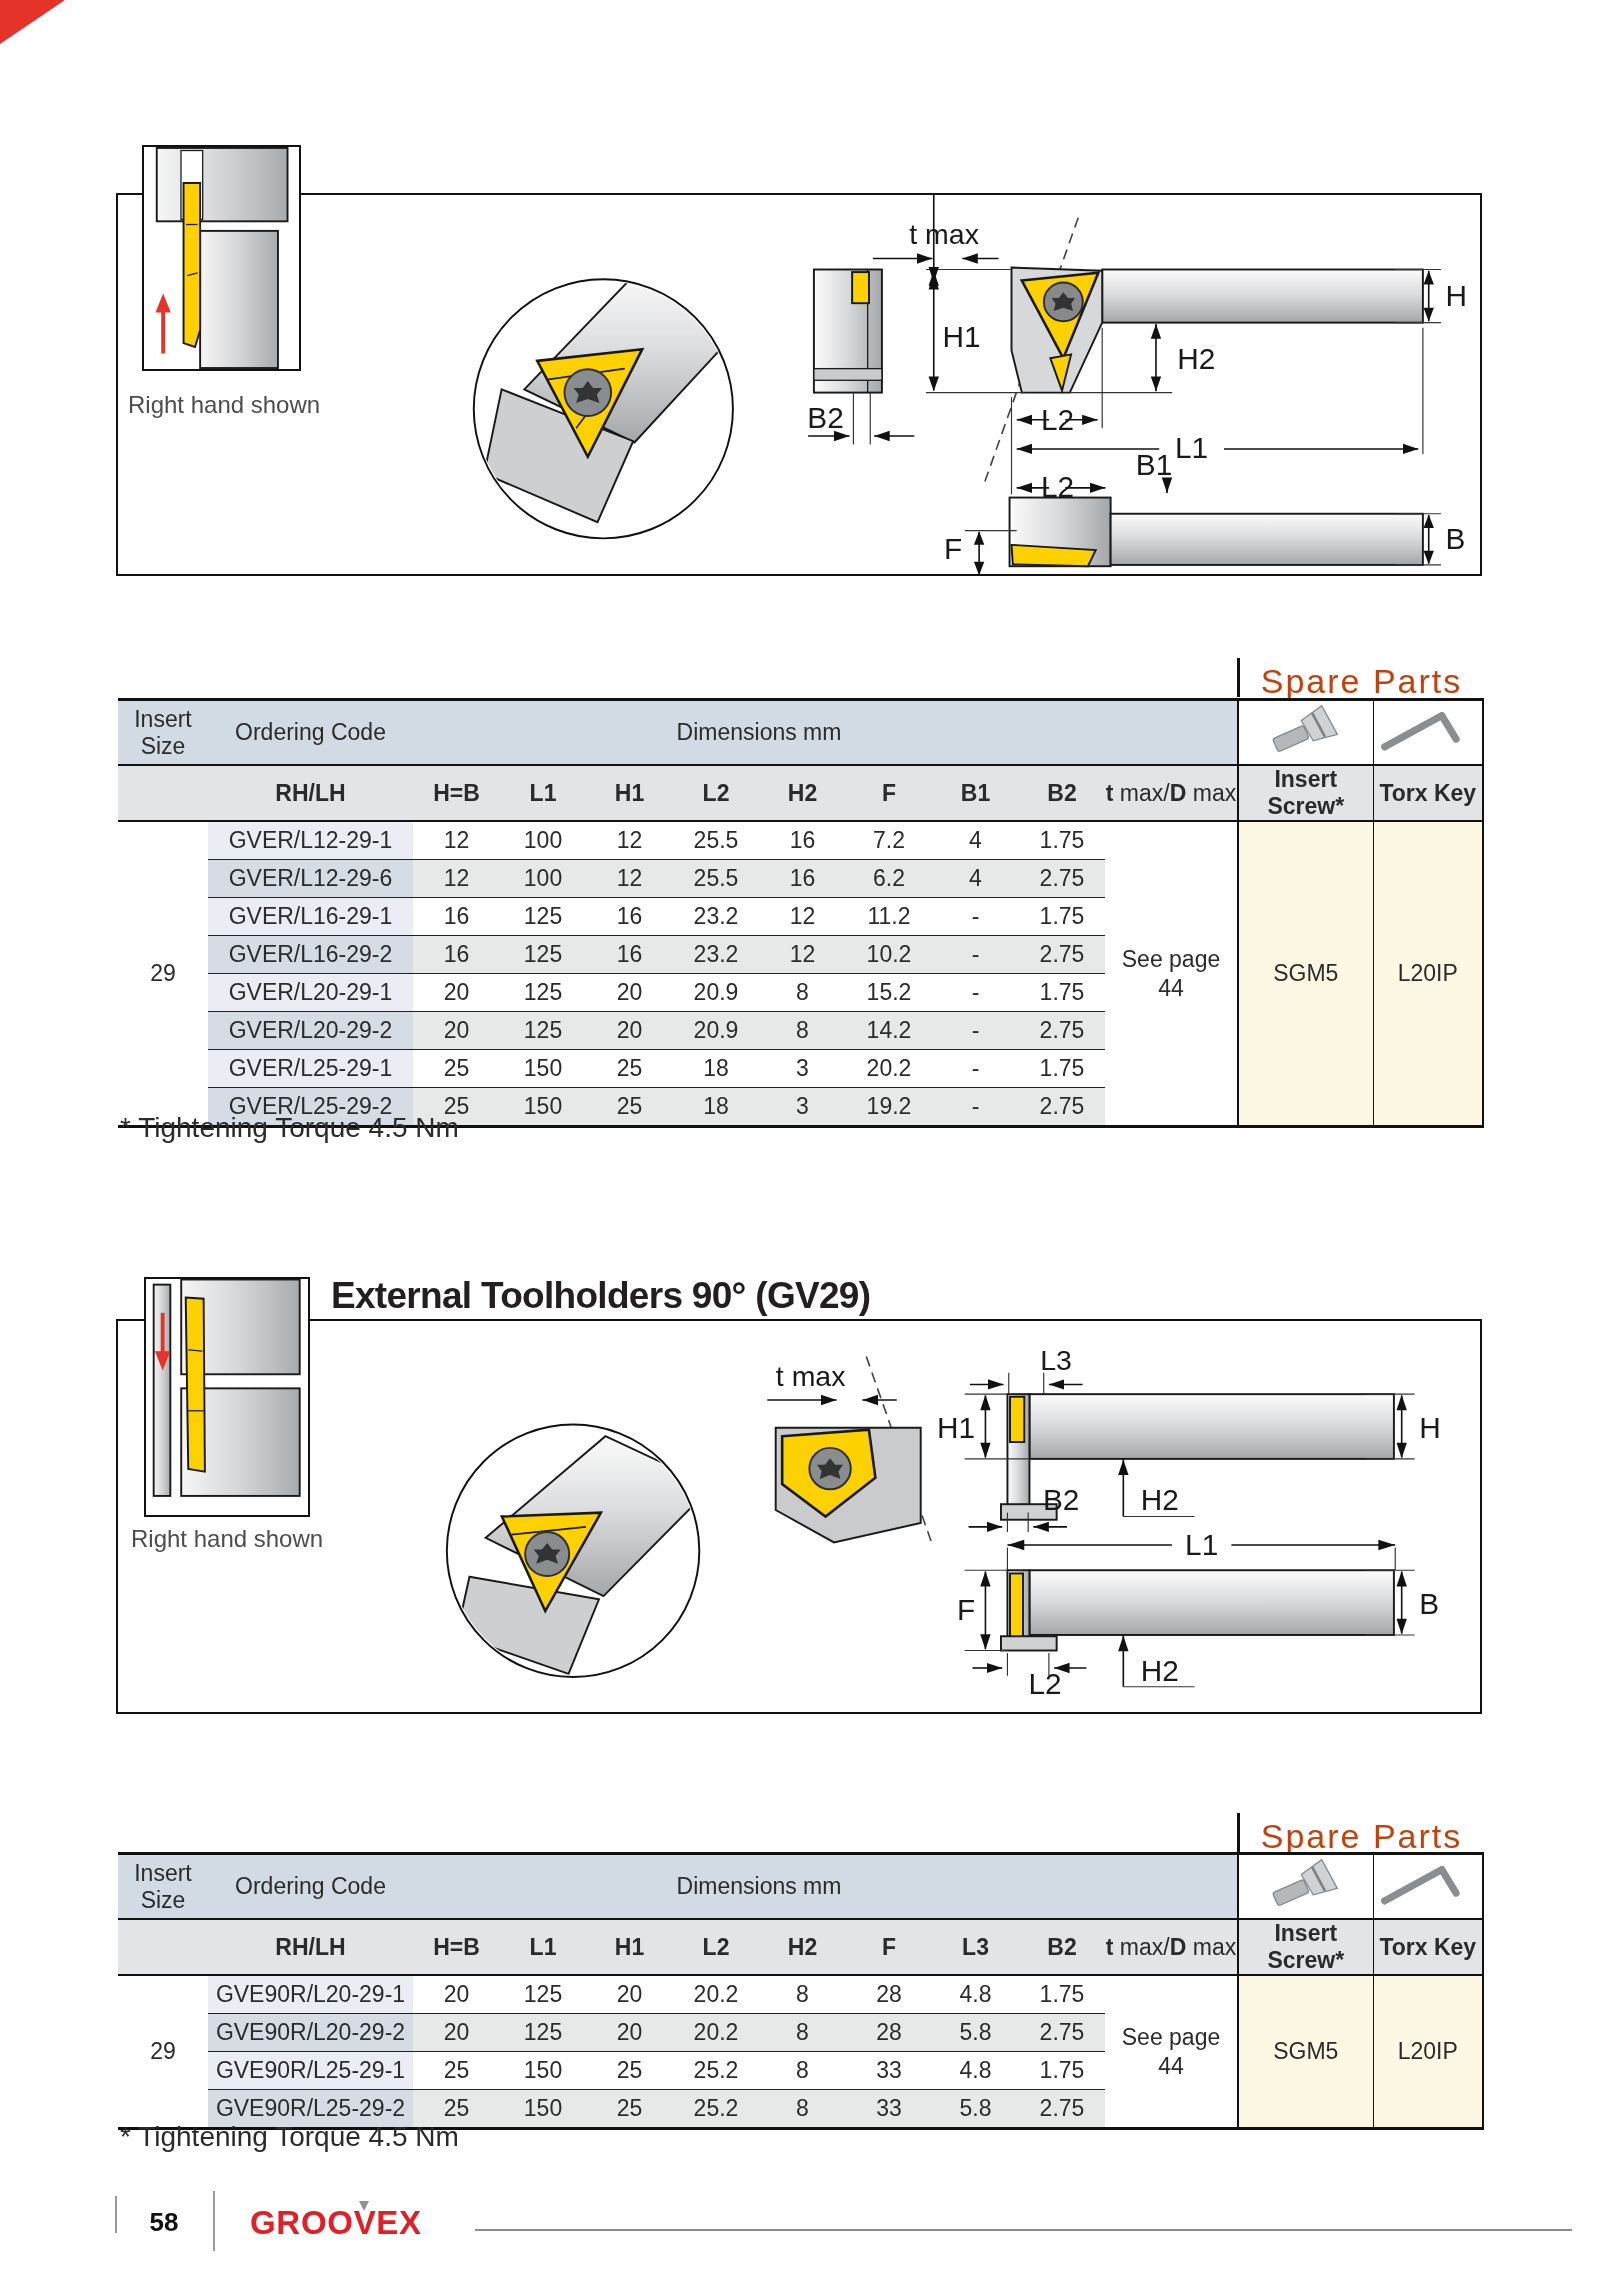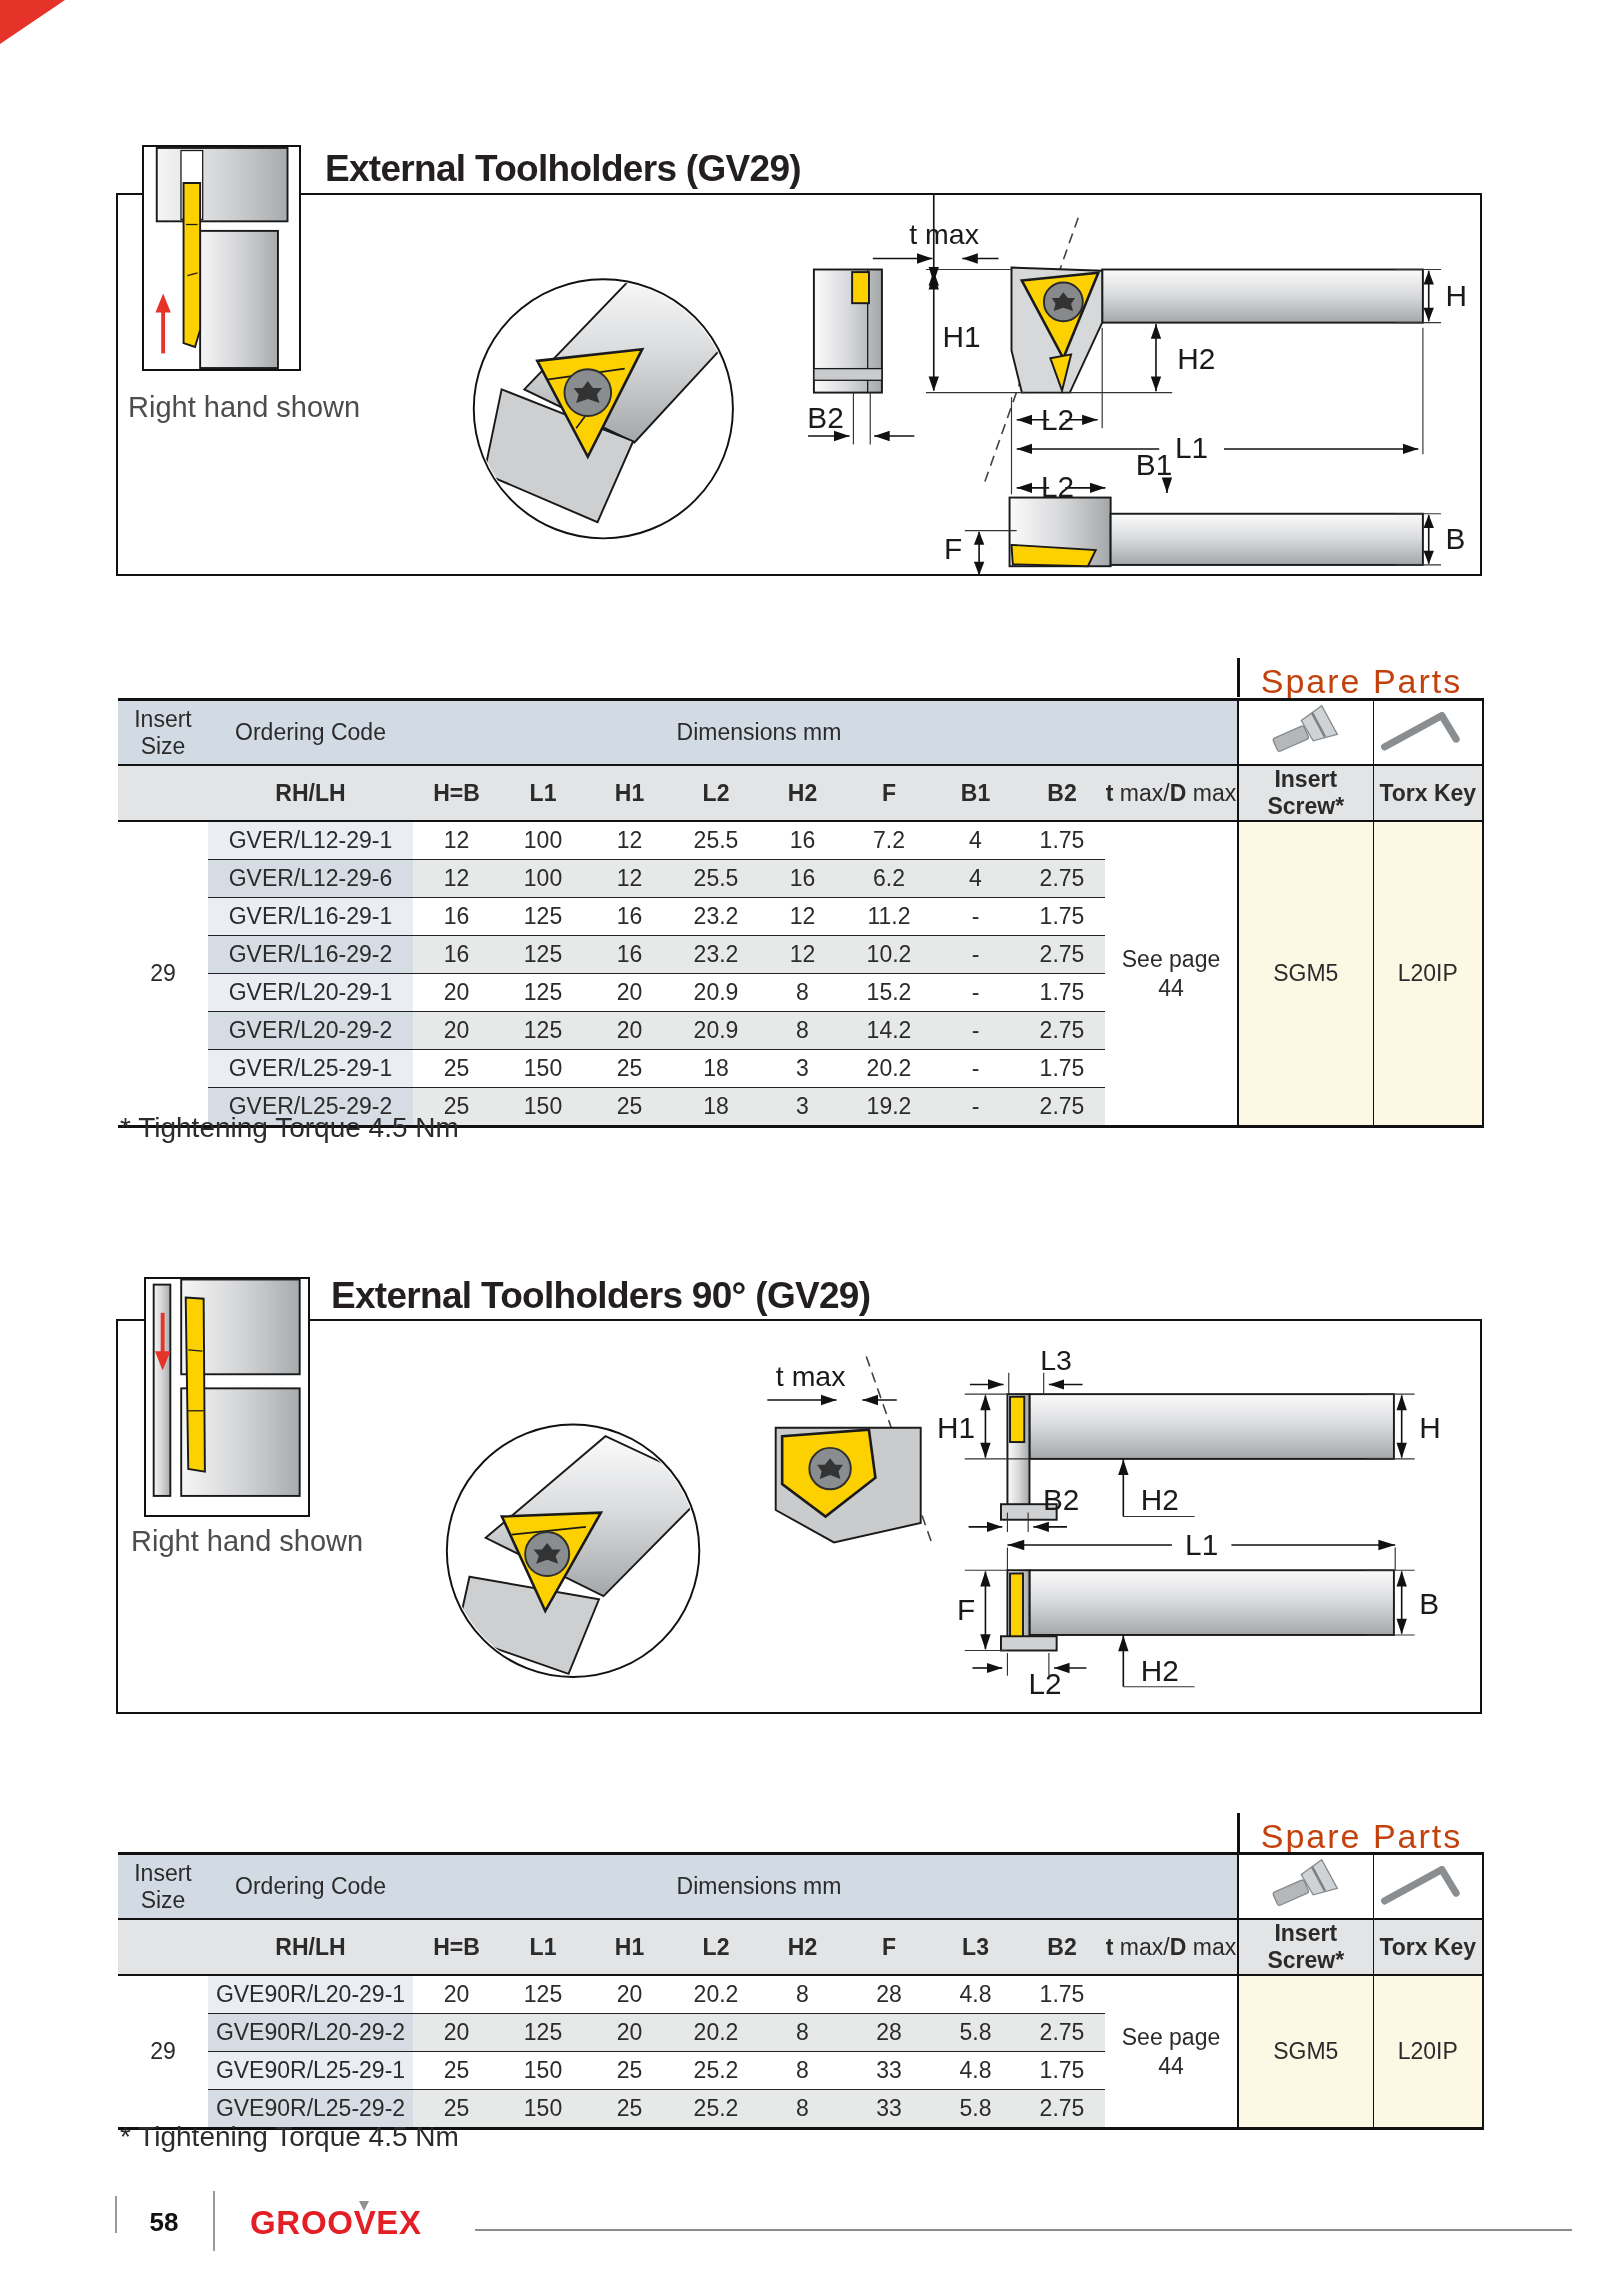--- a/index.html
+++ b/index.html
@@ -5,21 +5,21 @@
   html,body{margin:0;padding:0;background:#ffffff;}
   .page{position:relative;width:1623px;height:2295px;background:#ffffff;overflow:hidden;
         font-family:"Liberation Sans", sans-serif;color:#1a1a1a;}
   
   .corner-tri{position:absolute;left:0;top:0;width:0;height:0;
     border-right:65px solid transparent;border-top:44px solid #e5332a;}
   
   .sec-title{position:absolute;font-size:37px;font-weight:900;color:#231f20;letter-spacing:-0.7px;white-space:nowrap;}
   
   .inset{position:absolute;background:#fff;border:2px solid #111;}
-  .inset-caption{position:absolute;font-size:29px;color:#4d4d4f;text-align:center;white-space:nowrap;}
+  .inset-caption{position:absolute;font-size:24px;color:#4d4d4f;text-align:center;white-space:nowrap;}
   
   .dbox{position:absolute;background:#fff;border:2px solid #111;}
   .dbox svg{display:block;}
   
   .spare-label{position:absolute;font-size:34px;color:#c2410c;letter-spacing:2px;text-align:center;}
   .spare-vline{position:absolute;width:2.6px;background:#111;}
   
   table.cat{border-collapse:collapse;table-layout:fixed;position:absolute;
     border-top:3.9px solid #111;border-bottom:3.9px solid #111;font-family:"Liberation Sans",sans-serif;}
   table.cat td{padding:0;text-align:center;vertical-align:middle;font-size:23px;color:#2b2b2b;overflow:hidden;}
@@ -51,21 +51,20 @@
   .fline{position:absolute;height:2px;background:#8c8c8c;}
   svg text{font-family:"Liberation Sans",sans-serif;fill:#1a1a1a;}
 </style>
 </head>
 <body>
 
 <div class="page">
 
   <div class="corner-tri"></div>
 
-  <div class="sec-title" style="left:325px;top:148px;">External Toolholders (GV29)</div>
 
   <div class="dbox" style="left:116px;top:193px;width:1362px;height:379px;">
     <svg width="1362" height="379" viewBox="0 0 2088 585">
       <defs>
         <linearGradient id="gh1" x1="0" y1="0" x2="0" y2="1">
           <stop offset="0" stop-color="#fbfbfb"></stop>
             <stop offset="0.45" stop-color="#dcdddf"></stop>
             <stop offset="1" stop-color="#a4a7a9"></stop>
         </linearGradient>
         <linearGradient id="gv1" x1="0" y1="0" x2="1" y2="0">

